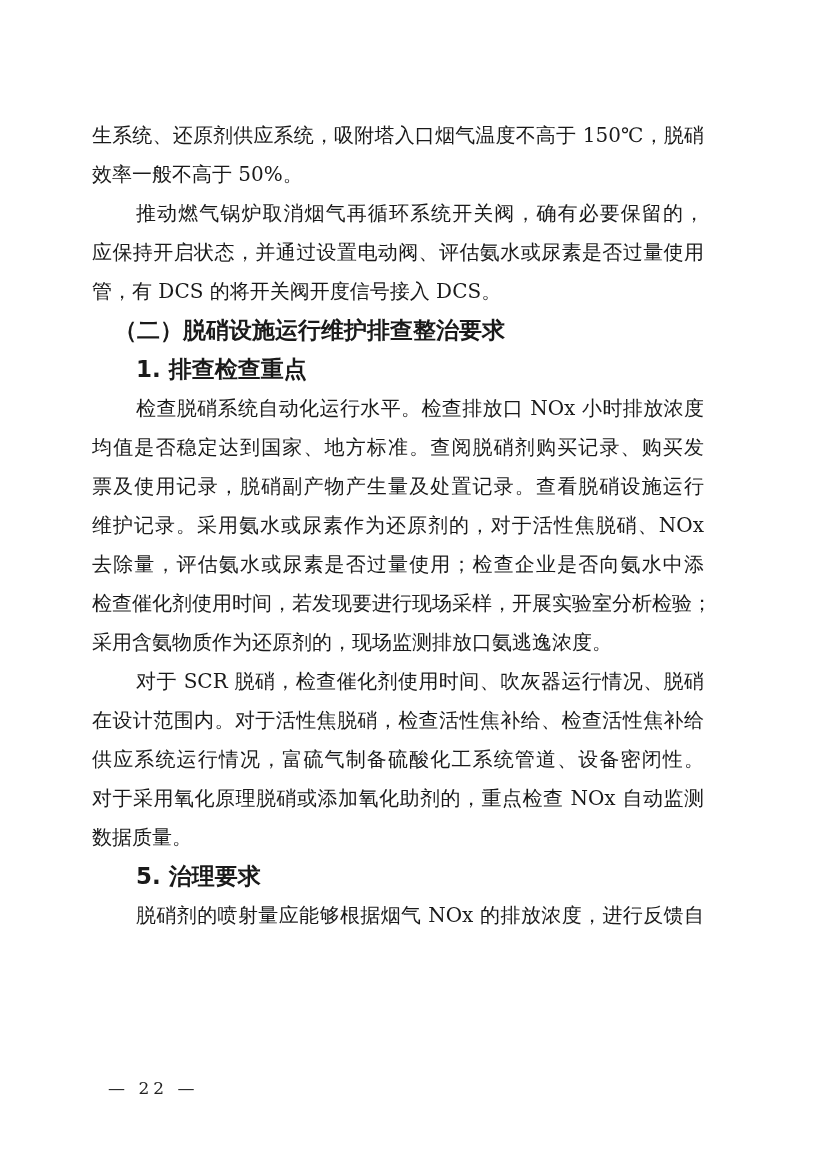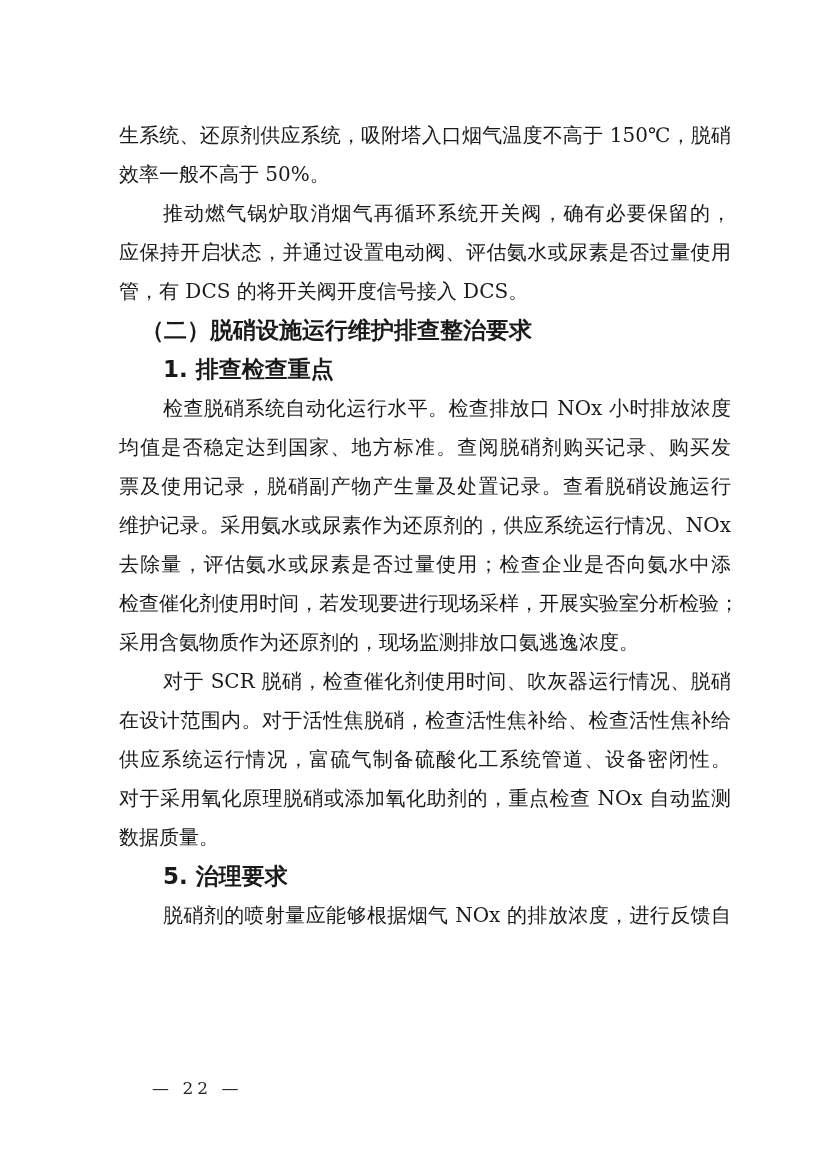--- a/index.html
+++ b/index.html
@@ -10,21 +10,21 @@
     body {
       width: 826px;
       height: 1169px;
       position: relative;
       overflow: hidden;
       font-family: "DejaVu Serif", "Liberation Serif", serif;
       color: #1a1a1a;
     }
     .page {
       position: absolute;
-      left: 119px;
+      left: 92px;
       top: 116px;
       width: 612px;
     }
     .line {
       height: 39px;
       line-height: 39px;
       font-size: 20px;
       white-space: nowrap;
       text-align: justify;
       text-align-last: justify;
@@ -43,38 +43,37 @@
       text-align-last: left;
     }
     .page-number {
       position: absolute;
       left: 108px;
       top: 1078px;
       font-family: "DejaVu Serif", "Liberation Serif", serif;
       font-size: 17px;
       color: #222;
       letter-spacing: 4px;
-      margin-left: 44px;
     }
   </style>
 </head>
 <body>
 
 <div class="page">
   <div class="line">生系统、还原剂供应系统，吸附塔入口烟气温度不高于 150℃，脱硝</div>
   <div class="line last">效率一般不高于 50%。</div>
   <div class="line indent">推动燃气锅炉取消烟气再循环系统开关阀，确有必要保留的，</div>
   <div class="line">应保持开启状态，并通过设置电动阀、评估氨水或尿素是否过量使用</div>
   <div class="line last">管，有 DCS 的将开关阀开度信号接入 DCS。</div>
   <div class="line heading indent" style="padding-left:22px;">（二）脱硝设施运行维护排查整治要求</div>
   <div class="line heading indent">1. 排查检查重点</div>
   <div class="line indent">检查脱硝系统自动化运行水平。检查排放口 NOx 小时排放浓度</div>
   <div class="line">均值是否稳定达到国家、地方标准。查阅脱硝剂购买记录、购买发</div>
   <div class="line">票及使用记录，脱硝副产物产生量及处置记录。查看脱硝设施运行</div>
-  <div class="line">维护记录。采用氨水或尿素作为还原剂的，供应系统运行情况、NOx</div>
+  <div class="line">维护记录。采用氨水或尿素作为还原剂的，对于活性焦脱硝、NOx</div>
   <div class="line">去除量，评估氨水或尿素是否过量使用；检查企业是否向氨水中添</div>
   <div class="line">检查催化剂使用时间，若发现要进行现场采样，开展实验室分析检验；</div>
   <div class="line last">采用含氨物质作为还原剂的，现场监测排放口氨逃逸浓度。</div>
   <div class="line indent">对于 SCR 脱硝，检查催化剂使用时间、吹灰器运行情况、脱硝</div>
   <div class="line">在设计范围内。对于活性焦脱硝，检查活性焦补给、检查活性焦补给</div>
   <div class="line">供应系统运行情况，富硫气制备硫酸化工系统管道、设备密闭性。</div>
   <div class="line">对于采用氧化原理脱硝或添加氧化助剂的，重点检查 NOx 自动监测</div>
   <div class="line last">数据质量。</div>
   <div class="line heading indent">5. 治理要求</div>
   <div class="line indent">脱硝剂的喷射量应能够根据烟气 NOx 的排放浓度，进行反馈自</div>

